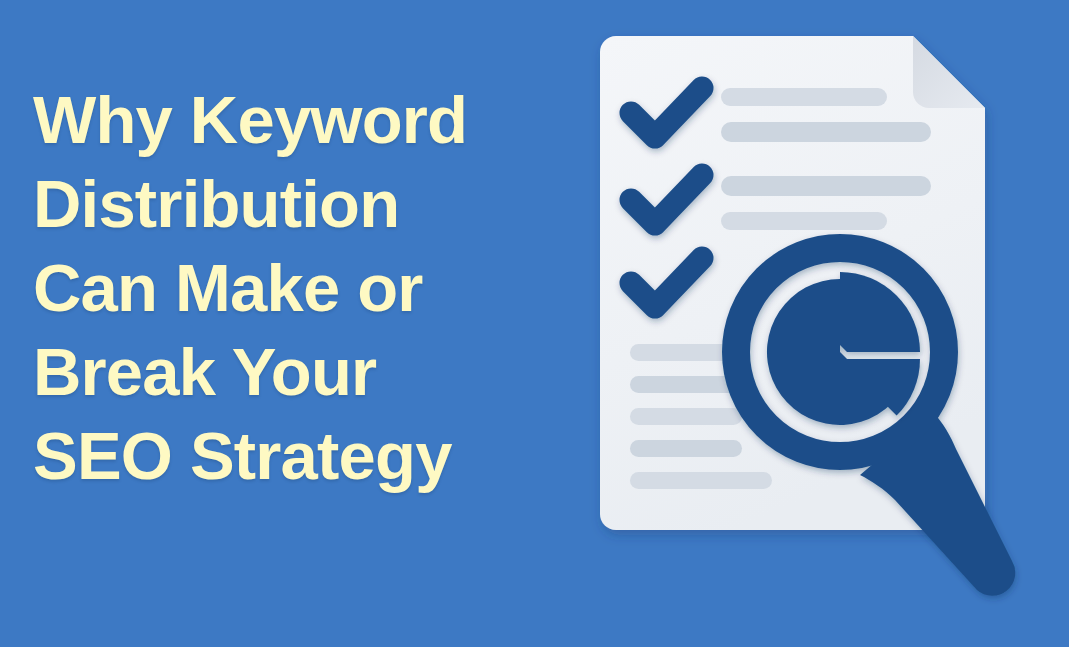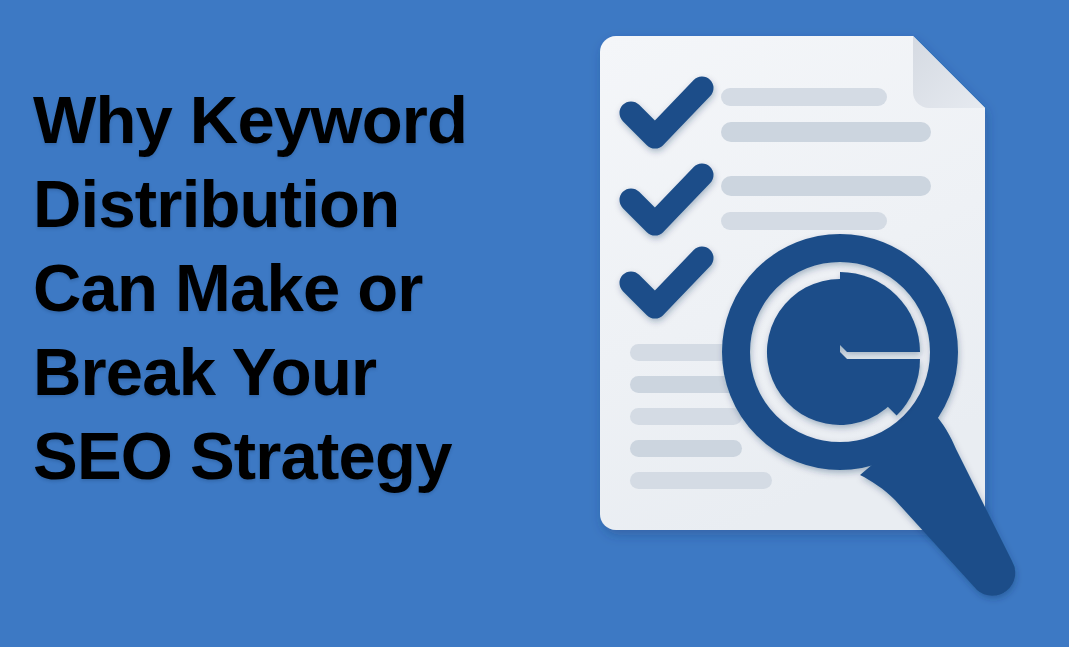--- a/index.html
+++ b/index.html
@@ -36,21 +36,21 @@
     top: 0;
     width: 1069px;
     height: 647px;
   }
 </style>
 </head>
 <body>
 
 <div id="banner" style="background: rgb(61, 121, 196);">
 
-  <h1 id="headline" style="color: #000000;">Why Keyword
+  <h1 id="headline" style="color: #fef9c3;">Why Keyword
 Distribution
 Can Make or
 Break Your
 SEO Strategy</h1>
 
   <svg id="illustration" viewBox="0 0 1069 647" xmlns="http://www.w3.org/2000/svg">
     <defs>
       <linearGradient id="paperGrad" x1="0" y1="0" x2="0.35" y2="1">
         <stop offset="0%" stop-color="#f4f6f9"></stop>
         <stop offset="60%" stop-color="#eef1f5"></stop>

